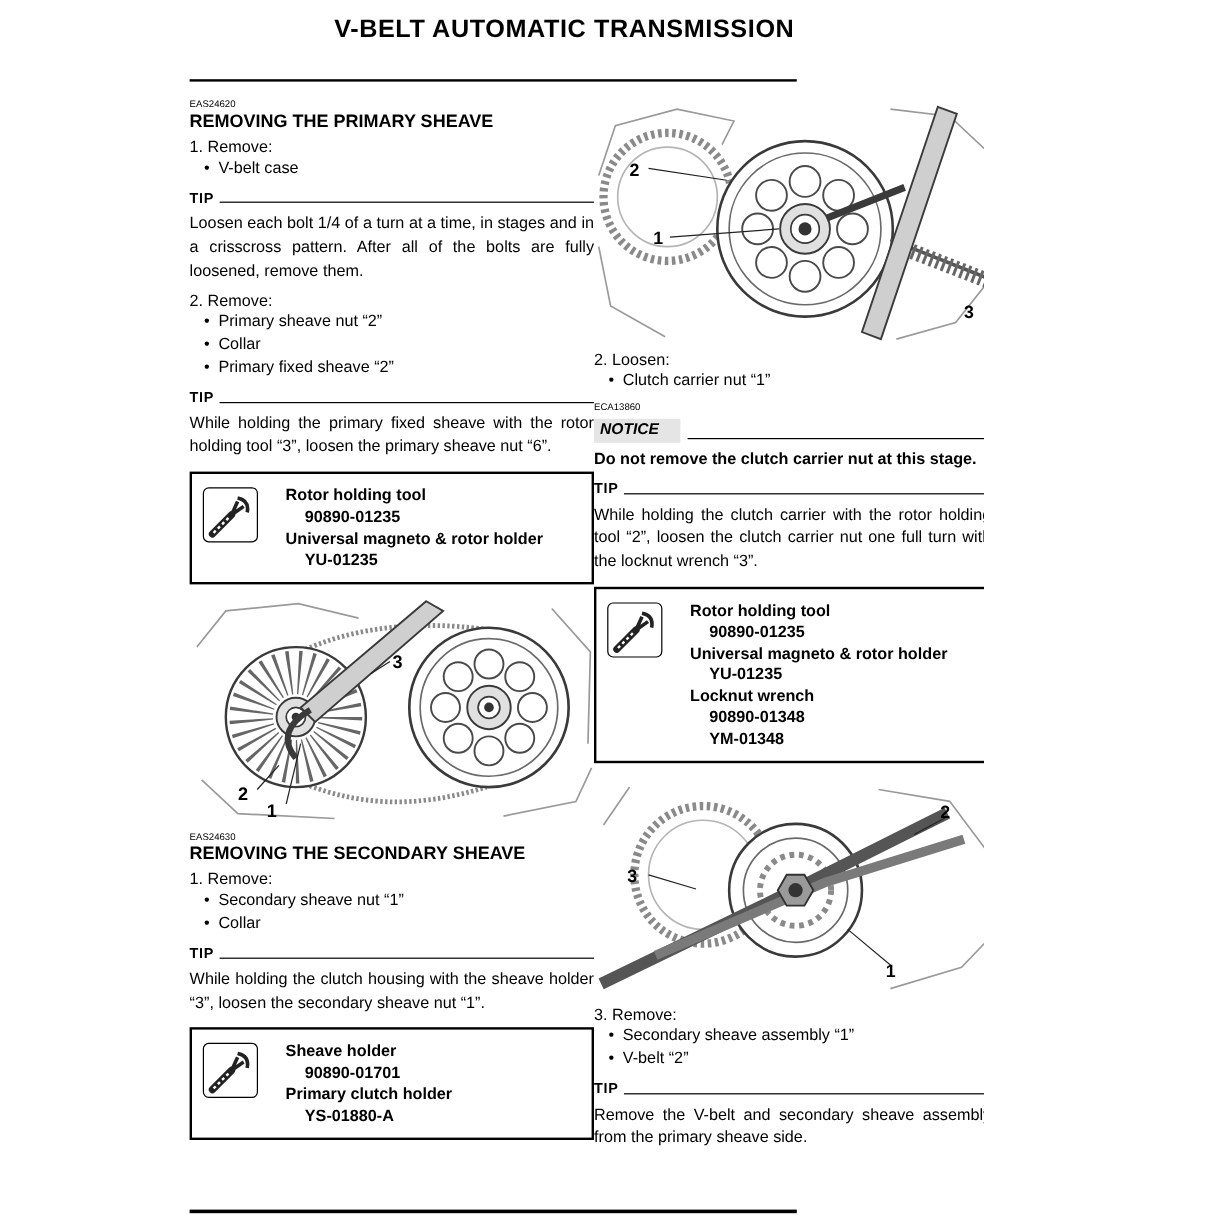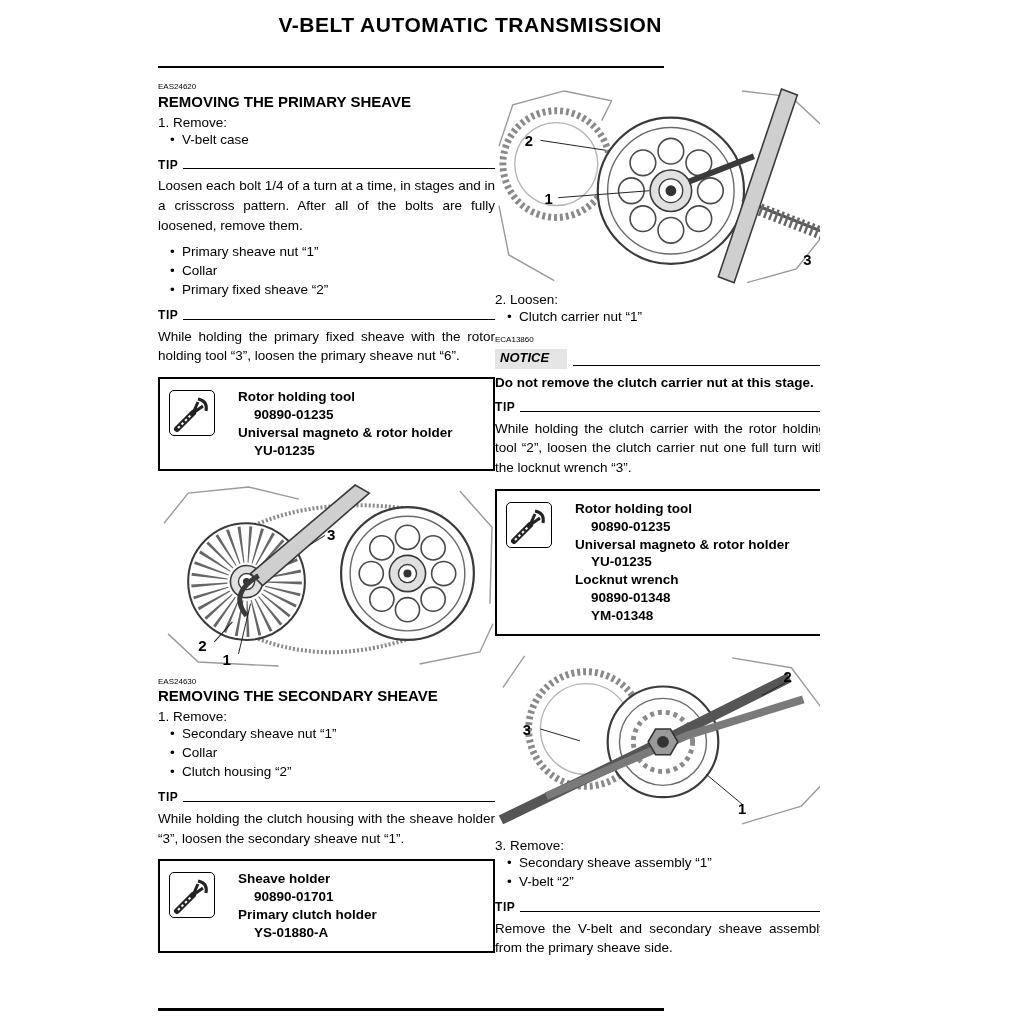--- a/index.html
+++ b/index.html
@@ -56,22 +56,23 @@
       <ul class="bullets">
         <li>V-belt case</li>
       </ul>
 
       <div class="tip-head">
         <span class="tip-label">TIP</span>
         <span class="tip-rule"></span>
       </div>
       <p class="body">Loosen each bolt 1/4 of a turn at a time, in stages and in a crisscross pattern. After all of the bolts are fully loosened, remove them.</p>
 
-      <ul class="bullets">
-        <li>Primary sheave nut “1”</li>
+      <div class="step">2. Remove:</div>
+      <ul class="bullets">
+        <li>Primary sheave nut “2”</li>
         <li>Collar</li>
         <li>Primary fixed sheave “2”</li>
       </ul>
 
       <div class="tip-head">
         <span class="tip-label">TIP</span>
         <span class="tip-rule"></span>
       </div>
       <p class="body">While holding the primary fixed sheave with the rotor holding tool “3”, loosen the primary sheave nut “6”.</p>
 
@@ -134,21 +135,20 @@
         </svg>
       </div>
 
       <div class="code">EAS24630</div>
       <h2 class="heading">REMOVING THE SECONDARY SHEAVE</h2>
 
       <div class="step">1. Remove:</div>
       <ul class="bullets">
         <li>Secondary sheave nut “1”</li>
         <li>Collar</li>
-        <li>Clutch housing “2”</li>
       </ul>
 
       <div class="tip-head">
         <span class="tip-label">TIP</span>
         <span class="tip-rule"></span>
       </div>
       <p class="body">While holding the clutch housing with the sheave holder “3”, loosen the secondary sheave nut “1”.</p>
 
       <div class="toolbox">
         <div class="tool-icon">

